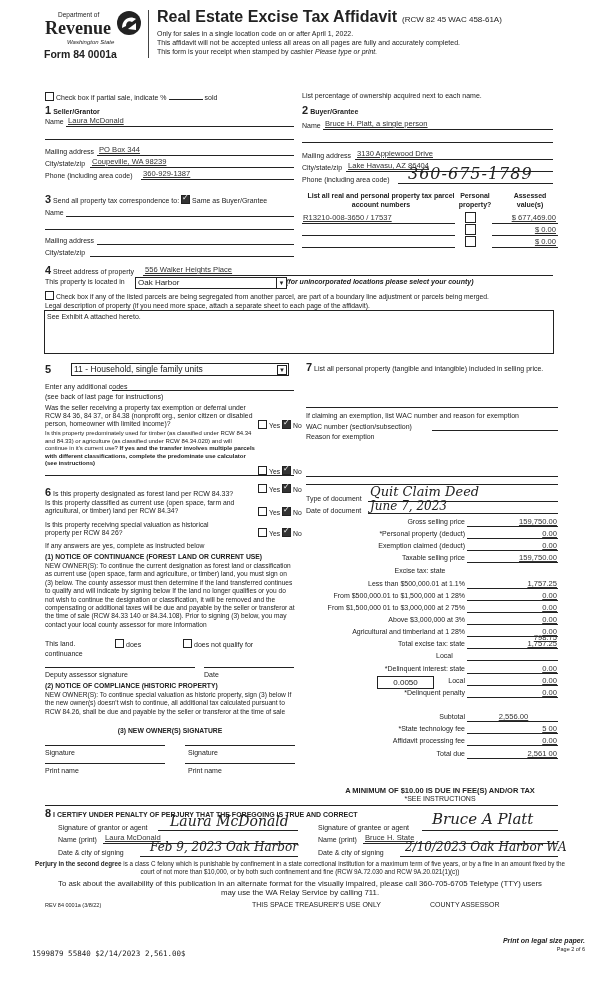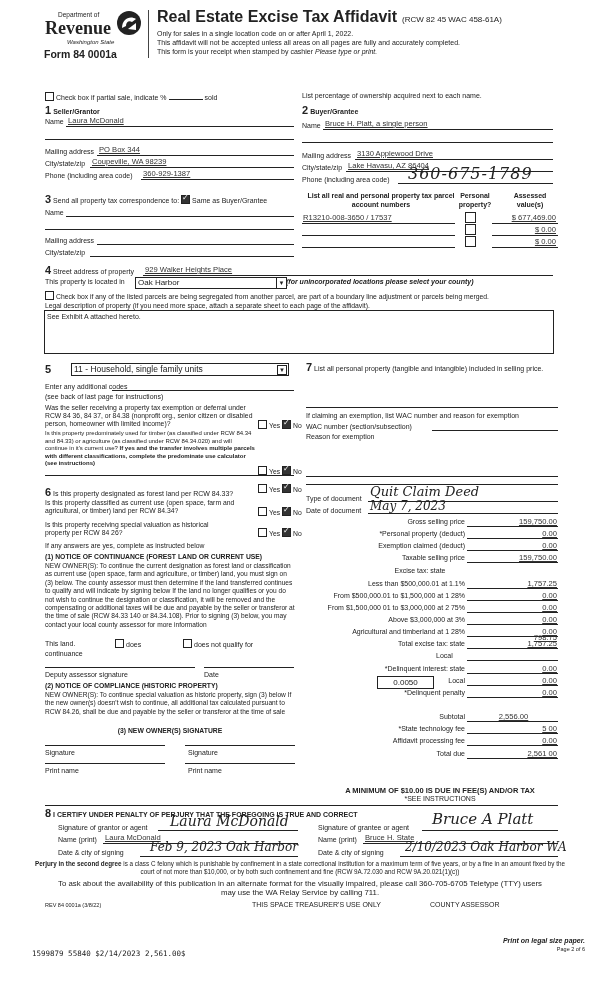--- a/index.html
+++ b/index.html
@@ -110,21 +110,21 @@
 <div class="line" style="left:66px;top:216px;width:228px;"></div>
 <div class="line" style="left:45px;top:229px;width:249px;"></div>
 <div class="abs label" style="left:45px;top:237px;">Mailing address</div>
 <div class="line" style="left:97px;top:244px;width:197px;"></div>
 <div class="abs label" style="left:45px;top:249px;">City/state/zip</div>
 <div class="line" style="left:90px;top:256px;width:204px;"></div>
 
 <div class="abs" style="left:45px;top:264px;font-size:7px;">
   <span class="sec">4</span> <span>Street address of property</span>
 </div>
-<div class="abs fill" style="left:145px;top:265px;">929 Walker Heights Place</div>
+<div class="abs fill" style="left:145px;top:265px;">556 Walker Heights Place</div>
 <div class="line" style="left:143px;top:275px;width:410px;"></div>
 <div class="abs label" style="left:45px;top:278px;">This property is located in</div>
 <div class="abs" style="left:135px;top:277px;width:148px;height:10px;border:1px solid #222;font-size:8px;line-height:10px;padding-left:2px;">
   <span>Oak Harbor</span>
   <span style="position:absolute;right:0;top:0;width:9px;height:10px;border-left:1px solid #222;text-align:center;font-size:6px;line-height:10px;">▼</span>
 </div>
 <div class="abs b" style="left:286px;top:278px;font-size:7px;font-style:italic;">(for unincorporated locations please select your county)</div>
 <div class="abs" style="left:45px;top:291px;font-size:6.8px;">
   <span class="cb"></span><span>Check box if any of the listed parcels are being segregated from another parcel, are part of a boundary line adjustment or parcels being merged.</span>
 </div>
@@ -199,21 +199,21 @@
 <div class="line" style="left:45px;top:763px;width:120px;"></div>
 <div class="line" style="left:185px;top:763px;width:110px;"></div>
 <div class="abs label" style="left:45px;top:767px;">Print name</div>
 <div class="abs label" style="left:188px;top:767px;">Print name</div>
 
 <div class="line" style="left:306px;top:484px;width:252px;"></div>
 <div class="abs label" style="left:306px;top:495px;">Type of document</div>
 <div class="abs hand" style="left:370px;top:484px;font-size:13px;">Quit Claim Deed</div>
 <div class="line" style="left:368px;top:501px;width:190px;"></div>
 <div class="abs label" style="left:306px;top:507px;">Date of document</div>
-<div class="abs hand" style="left:370px;top:499px;font-size:12px;">May 7, 2023</div>
+<div class="abs hand" style="left:370px;top:499px;font-size:12px;">June 7, 2023</div>
 <div class="line" style="left:368px;top:513px;width:190px;"></div>
 
 <div id="tax-table">
     <div class="tax-label" style="left: 300px; width: 165px; top: 518px;">Gross selling price</div>
     <div class="tax-line" style="left: 467px; width: 91px; top: 526px;"></div>
     <div class="val" style="left: 470px; width: 87px; top: 517px;">159,750.00</div>
     <div class="tax-label" style="left: 300px; width: 165px; top: 530px;">*Personal property (deduct)</div>
     <div class="tax-line" style="left: 467px; width: 91px; top: 538px;"></div>
     <div class="val" style="left: 470px; width: 87px; top: 529px;">0.00</div>
     <div class="tax-label" style="left: 300px; width: 165px; top: 542px;">Exemption claimed (deduct)</div>

